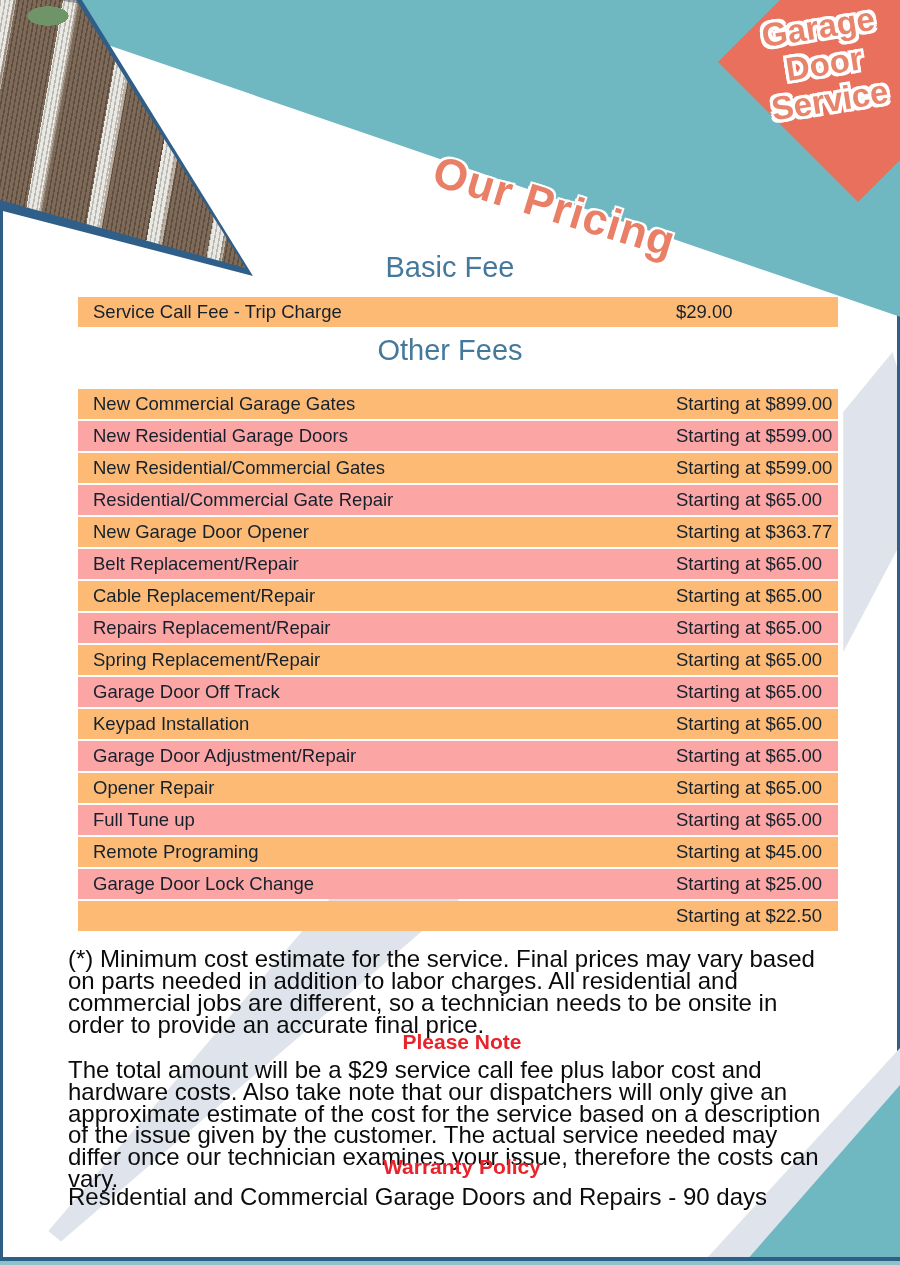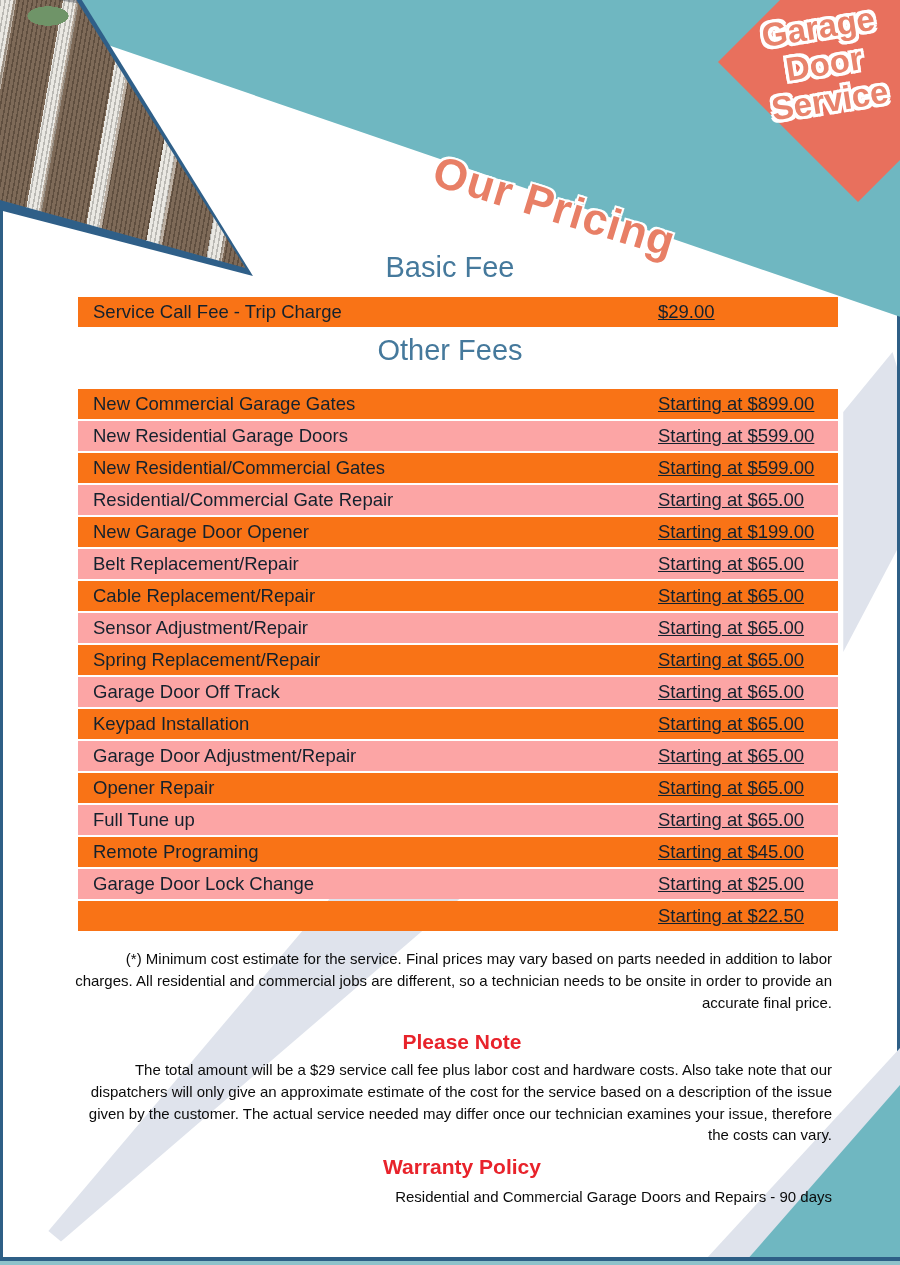--- a/index.html
+++ b/index.html
@@ -59,29 +59,29 @@
   
   .section-heading{position:absolute;left:0;right:0;margin:0;text-align:center;z-index:4;
     font-size:29px;line-height:34px;font-weight:normal;color:#45799c;}
   #basic-heading{top:250px;}
   #other-heading{top:333px;}
 
   
   .fee-row{position:relative;height:30px;margin-bottom:2px;font-size:18.5px;line-height:30px;
     color:#14212d;z-index:4;}
   .fee-row .fee-label{position:absolute;left:15px;white-space:nowrap;}
-  .fee-row .fee-price{position:absolute;left:580px;white-space:nowrap;text-decoration:underline;}
-  .row-teal{background:#f97316;}
+  .fee-row .fee-price{position:absolute;left:598px;white-space:nowrap;}
+  .row-teal{background:#fdba74;}
   .row-coral{background:#fca5a5;}
   #basic-row{position:absolute;left:78px;top:297px;width:760px;}
   #fees-table{position:absolute;left:78px;top:389px;width:760px;z-index:4;}
 
   
-  .note-para{position:absolute;left:68px;right:68px;margin:0;text-align:right;z-index:4;
-    font-size:15px;line-height:22px;color:#0b0b0b;}
+  .note-para{position:absolute;left:68px;right:68px;margin:0;text-align:left;z-index:4;
+    font-size:24px;line-height:22px;color:#0b0b0b;}
   #footnote{top:948px;}
   #note-text{top:1059px;line-height:21.8px;}
   .red-heading{position:absolute;left:0;right:0;margin:0;text-align:center;z-index:4;
     font-size:21px;line-height:24px;font-weight:bold;color:#e8232b;padding-left:24px;}
   #please-note{top:1030px;}
   #warranty{top:1155px;}
   #warranty-text{top:1186px;}
 </style>
 </head>
 <body>
@@ -133,35 +133,35 @@
     <span class="fee-price">Starting at $599.00</span>
   </div>
 
   <div class="fee-row row-coral">
     <span class="fee-label">Residential/Commercial Gate Repair</span>
     <span class="fee-price">Starting at $65.00</span>
   </div>
 
   <div class="fee-row row-teal">
     <span class="fee-label">New Garage Door Opener</span>
-    <span class="fee-price">Starting at $199.00</span>
+    <span class="fee-price">Starting at $363.77</span>
   </div>
 
   <div class="fee-row row-coral">
     <span class="fee-label">Belt Replacement/Repair</span>
     <span class="fee-price">Starting at $65.00</span>
   </div>
 
   <div class="fee-row row-teal">
     <span class="fee-label">Cable Replacement/Repair</span>
     <span class="fee-price">Starting at $65.00</span>
   </div>
 
   <div class="fee-row row-coral">
-    <span class="fee-label">Sensor Adjustment/Repair</span>
+    <span class="fee-label">Repairs Replacement/Repair</span>
     <span class="fee-price">Starting at $65.00</span>
   </div>
 
   <div class="fee-row row-teal">
     <span class="fee-label">Spring Replacement/Repair</span>
     <span class="fee-price">Starting at $65.00</span>
   </div>
 
   <div class="fee-row row-coral">
     <span class="fee-label">Garage Door Off Track</span>

